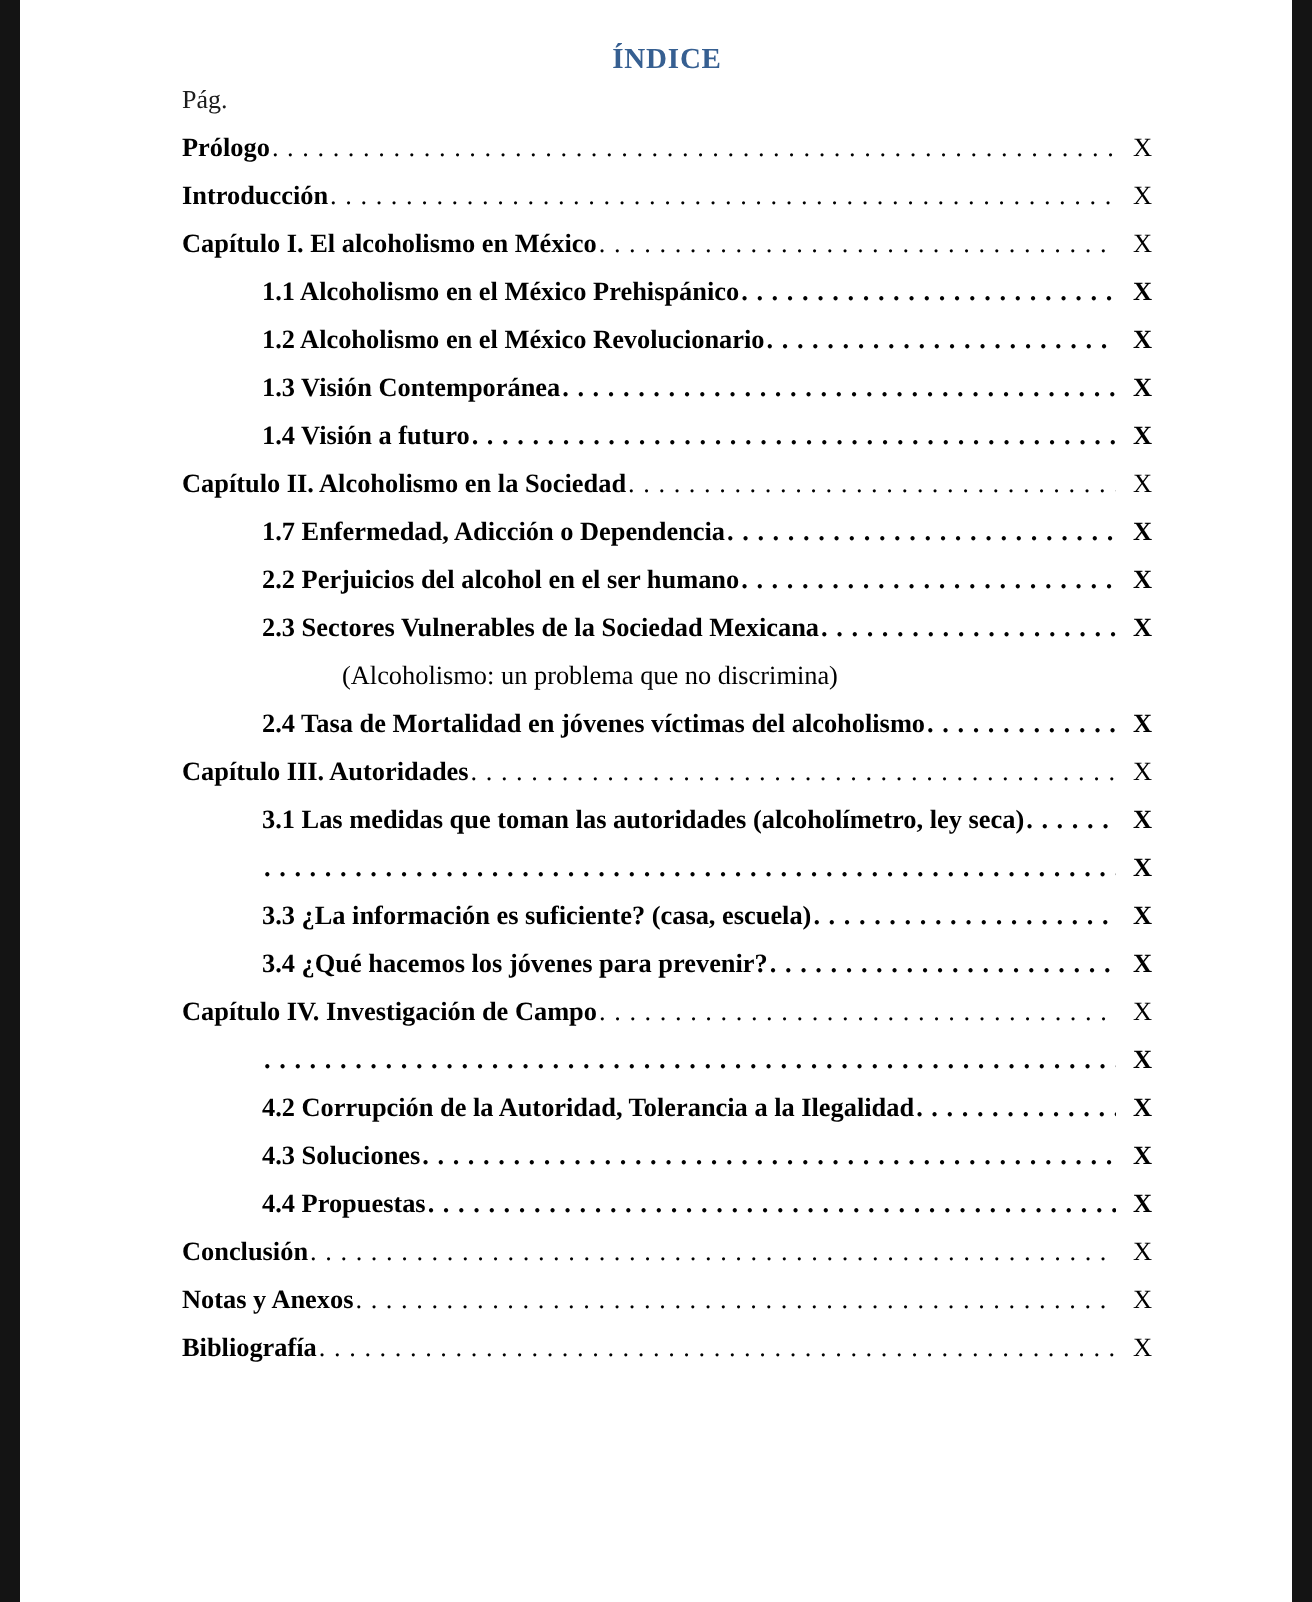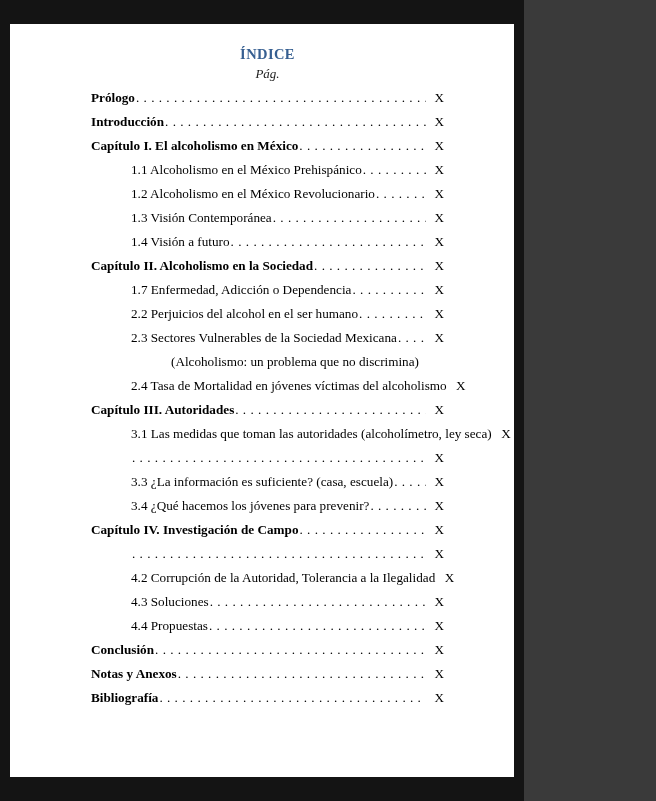--- a/index.html
+++ b/index.html
@@ -2,59 +2,58 @@
 <html><head>
 <meta charset="utf-8">
 <style>
   * { box-sizing: border-box; }
   html, body { margin: 0; padding: 0; }
   body {
     background: #3a3a3a;
     font-family: "Liberation Serif", "DejaVu Serif", serif;
   }
   .frame {
-    width: 524px;
+    width: 656px;
     height: 801px;
     background: #141414;
-    padding: 24px 10px;
+    padding: 0 10px;
   }
   .page {
     width: 100%;
     height: 100%;
     background: #ffffff;
     padding: 22px 70px 20px 81px;
     overflow: hidden;
   }
   .doc-title {
     text-align: center;
     font-weight: bold;
     font-size: 14.5px;
     letter-spacing: 0.4px;
     margin: 0 0 3px 0;
     color: #365F91;
   }
   .pag-label {
-    text-align: center;
+    text-align: left;
     font-size: 13px;
     color: #1c1c1c;
     margin: 0 0 7px 0;
     line-height: 16px;
-    font-style: italic;
   }
   .toc-list { width: 100%; }
   .toc-row {
     display: flex;
     align-items: baseline;
     font-size: 13.2px;
     color: #000000;
     line-height: 17px;
     margin-bottom: 7px;
   }
   .toc-row.bold .label { font-weight: bold; }
-  .toc-row.level-1 { padding-left: 40px; }
+  .toc-row.level-1 { padding-left: 40px; font-weight: bold; }
   .toc-row.level-2 { padding-left: 80px; text-align: right; }
   .toc-row.space-before { margin-top: 4px; align-items: flex-end; }
   .label { white-space: nowrap; }
   .leader {
     flex: 1;
     overflow: hidden;
     white-space: nowrap;
     margin: 0 2px 0 1px;
     letter-spacing: 0.5px;
   }

